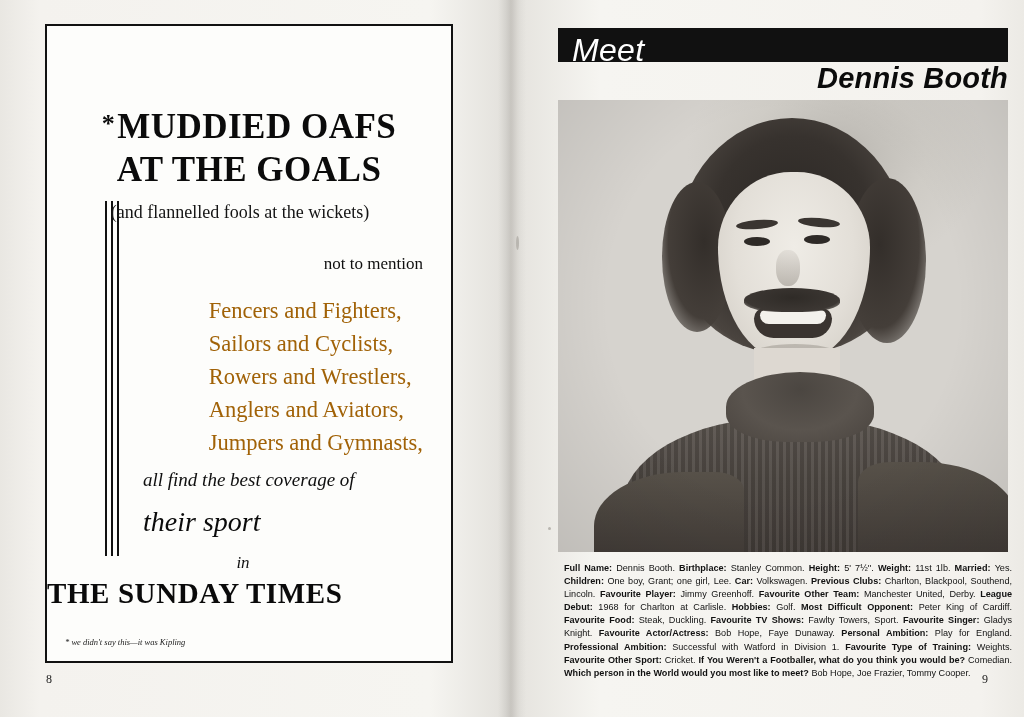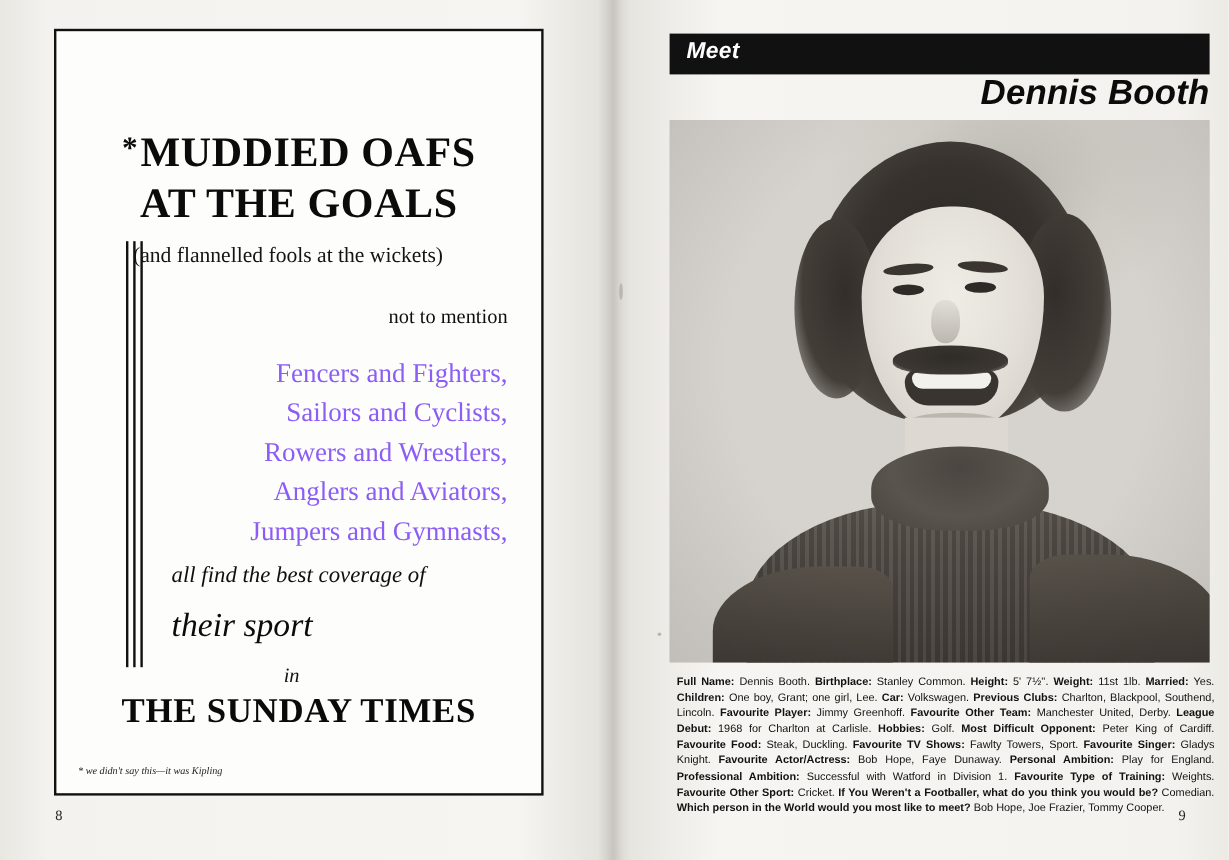--- a/index.html
+++ b/index.html
@@ -108,24 +108,24 @@
     position: absolute;
     right: 28px;
     top: 228px;
     font-size: 17px;
     color: #0f0f0f;
   }
   .list {
     position: absolute;
     right: 28px;
     top: 268px;
-    text-align: right;
+    text-align: left;
     font-size: 22.5px;
     line-height: 1.47;
-    color: #8b5cf6;
+    color: #a16207;
   }
   .allfind {
     position: absolute;
     left: 96px;
     top: 443px;
     font-size: 19px;
     font-style: italic;
     color: #0f0f0f;
   }
   .theirsport {
@@ -145,21 +145,21 @@
     text-align: center;
     font-size: 17px;
     font-style: italic;
     color: #111;
   }
   .masthead {
     position: absolute;
     left: 0;
     right: 0;
     top: 551px;
-    text-align: center;
+    text-align: left;
     font-size: 29px;
     font-weight: 700;
     letter-spacing: 0.6px;
     color: #0a0a0a;
   }
   .footnote {
     position: absolute;
     left: 18px;
     bottom: 14px;
     font-size: 8.5px;
@@ -189,23 +189,23 @@
     width: 450px;
     height: 34px;
     background: #111;
   }
   .meet-bar span {
     position: absolute;
     left: 14px;
     top: 4px;
     color: #fff;
     font-family: "Liberation Sans", sans-serif;
-    font-weight: 700;
-    font-style: italic;
-    font-size: 19px;
+    font-weight: 400;
+    font-style: italic;
+    font-size: 32px;
     letter-spacing: 0.3px;
   }
   .player-name {
     position: absolute;
     right: 16px;
     top: 62px;
     font-family: "Liberation Sans", sans-serif;
     font-weight: 700;
     font-style: italic;
     font-size: 29px;

